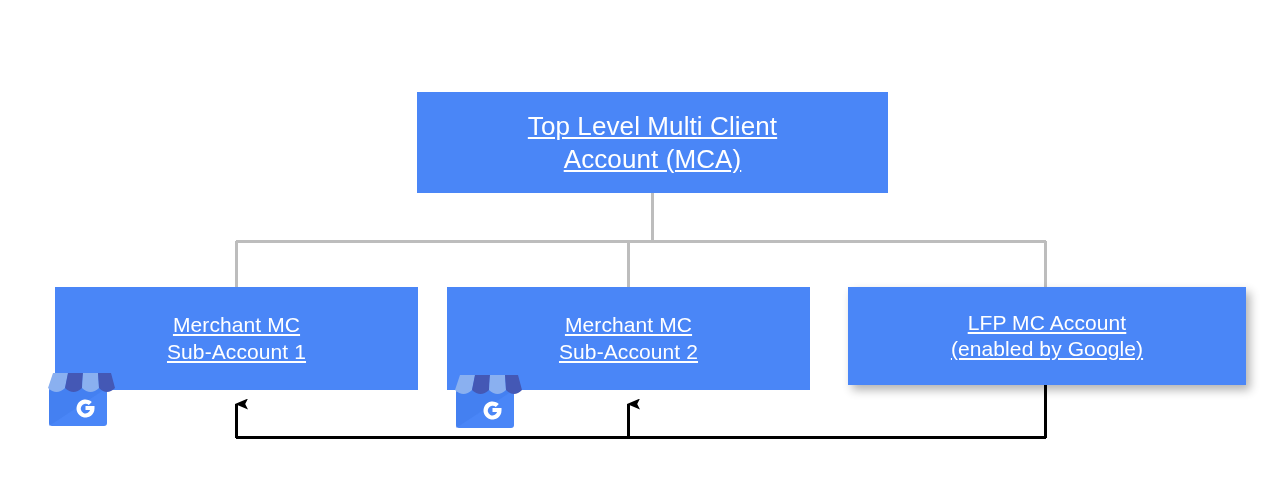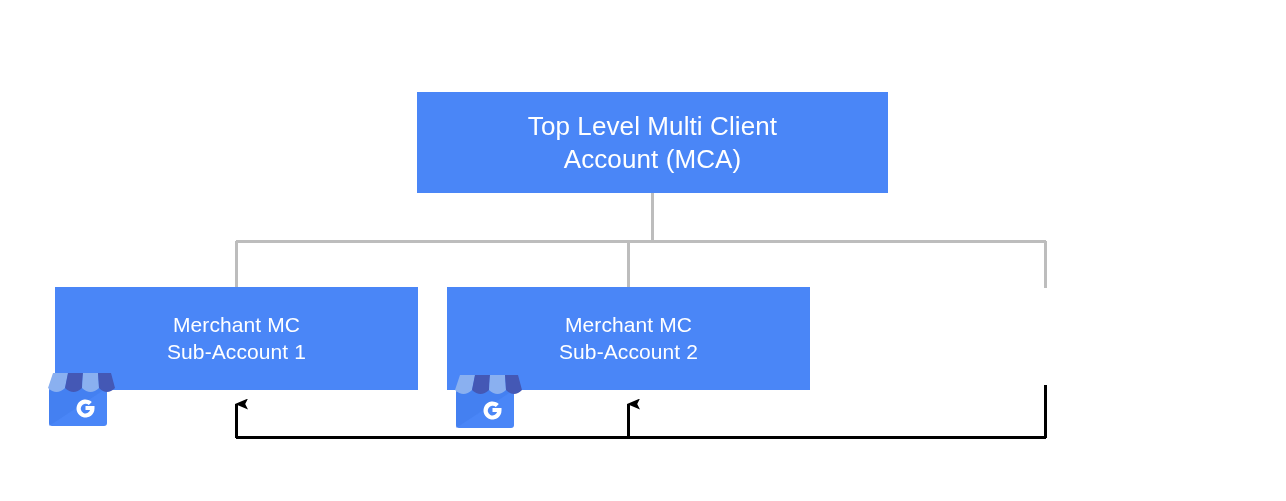--- a/index.html
+++ b/index.html
@@ -37,20 +37,21 @@
     justify-content: center;
     text-align: center;
     color: #ffffff;
     line-height: 1.24;
     letter-spacing: 0.1px;
   }
   .node-label {
     white-space: pre-line;
     display: block;
     padding: 0 10px;
+    text-decoration: underline;
   }
 
   #node-top {
     left: 417px;
     top: 92px;
     width: 471px;
     height: 101px;
     font-size: 26px;
   }
   #node-sub1 {
@@ -121,20 +122,24 @@
   <div class="node" id="node-sub1" style="background:#4a86f7">
     <span class="node-label">Merchant MC
 Sub-Account 1</span>
   </div>
 
   <div class="node" id="node-sub2" style="background:#4a86f7">
     <span class="node-label">Merchant MC
 Sub-Account 2</span>
   </div>
 
+  <div class="node" id="node-lfp" style="background:#4a86f7">
+    <span class="node-label">LFP MC Account
+(enabled by Google)</span>
+  </div>
 
   <svg class="gbp-icon" id="gbp-icon-1" viewBox="0 0 76 66" xmlns="http://www.w3.org/2000/svg">
     <g>
 
       <rect x="9" y="24" width="58" height="38" rx="3" fill="#4a86f7"></rect>
 
       <path d="M 9 24 L 67 24 L 9 62 Z" fill="#3f79e8" opacity="0.45"></path>
 
       <path d="M 8 24 L 13 9 L 28 9 L 25 24 Z" fill="#8ab0f0"></path>
       <path d="M 25 24 L 28 9 L 43 9 L 42 24 Z" fill="#4458b5"></path>

